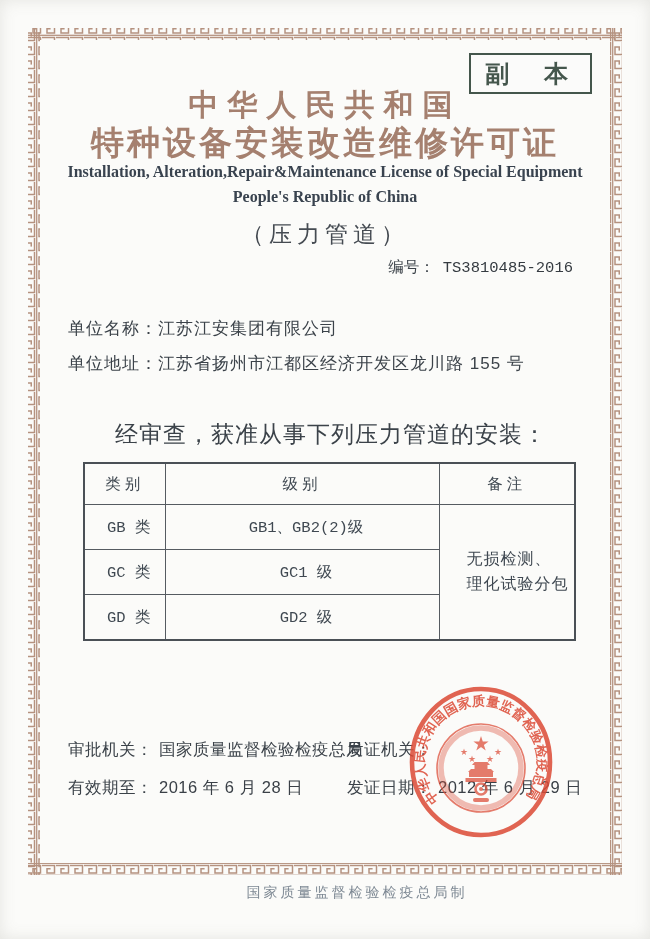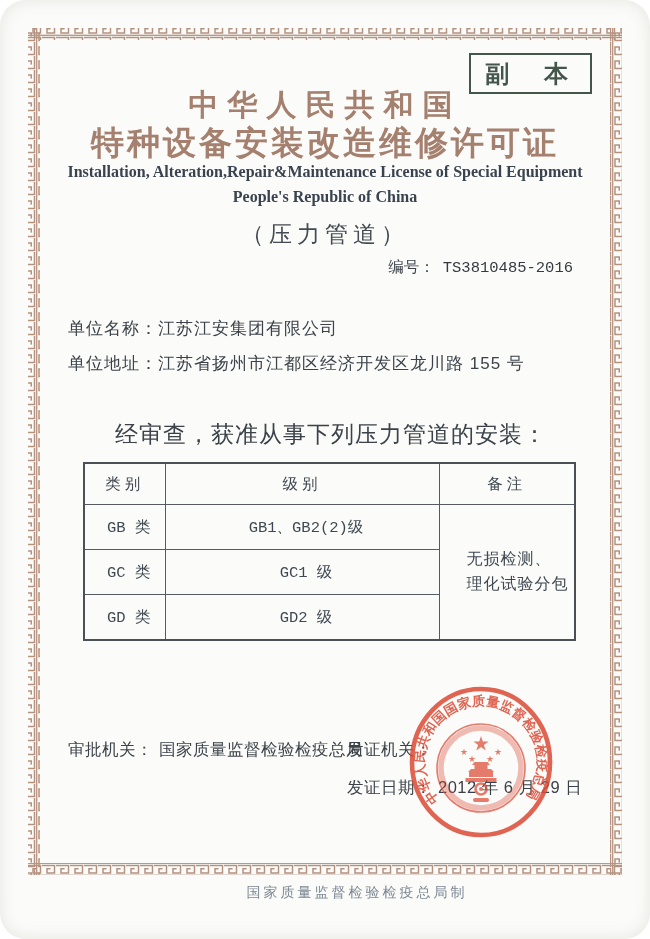--- a/index.html
+++ b/index.html
@@ -1,20 +1,20 @@
 <!DOCTYPE html>
 <html><head>
 <meta charset="utf-8">
 <style>
   html,body{margin:0;padding:0;background:#ffffff;}
   .page{
     position:relative;width:650px;height:939px;overflow:hidden;
     background:#fbfbf9;
     box-shadow:inset 0 0 16px rgba(110,110,100,.16);
-    font-family:"Liberation Sans",sans-serif;color:#3b4249;border-radius:26px;
+    font-family:"Liberation Sans",sans-serif;color:#3b4249;
   }
   .abs{position:absolute;}
   .center{left:0;width:650px;text-align:center;}
   
   .frame-svg{left:0;top:0;z-index:0;}
   
   .copy-stamp{
     top:53px;right:58px;z-index:3;
     border:2.5px solid #44564c;color:#44564c;background:rgba(251,251,249,.9);
     font-size:24px;font-weight:bold;line-height:1;
@@ -137,20 +137,23 @@
       </tr>
     </tbody>
   </table>
 
   <div class="abs foot approval">
     <span>审批机关：</span><span class="val">国家质量监督检验检疫总局</span>
   </div>
   <div class="abs foot issuer">
     <span>发证机关：</span>
   </div>
+  <div class="abs foot valid">
+    <span>有效期至：</span><span class="val date-val">2016 年 6 月 28 日</span>
+  </div>
   <div class="abs foot issued">
     <span>发证日期：</span><span class="val date-val">2012 年 6 月 29 日</span>
   </div>
 
   <svg class="abs seal" width="154" height="160" viewBox="-77 -80 154 160">
     <defs>
       <path id="sealArc" d="M -42 38 A 56.6 56.6 0 1 1 42 38" fill="none"></path>
       <path id="st" d="M0,-1 L0.588,0.809 L-0.951,-0.309 L0.951,-0.309 L-0.588,0.809 Z"></path>
     </defs>
     <ellipse cx="0" cy="0" rx="69" ry="73" fill="none" stroke="#dc4a35" stroke-width="4.6"></ellipse>

